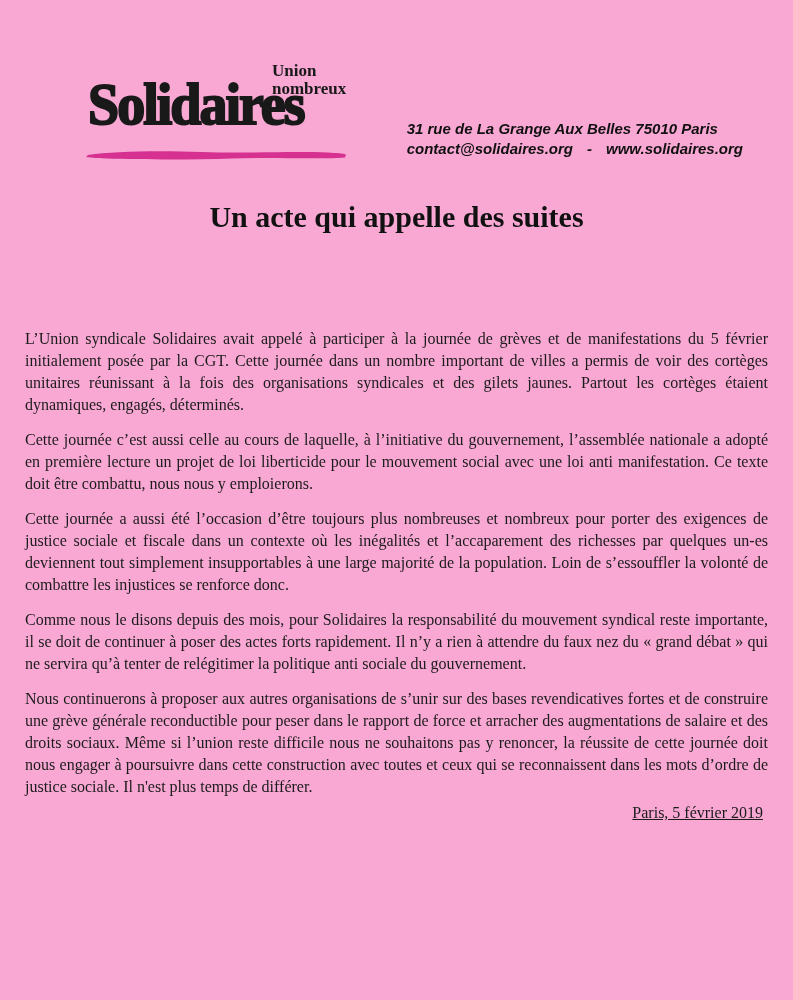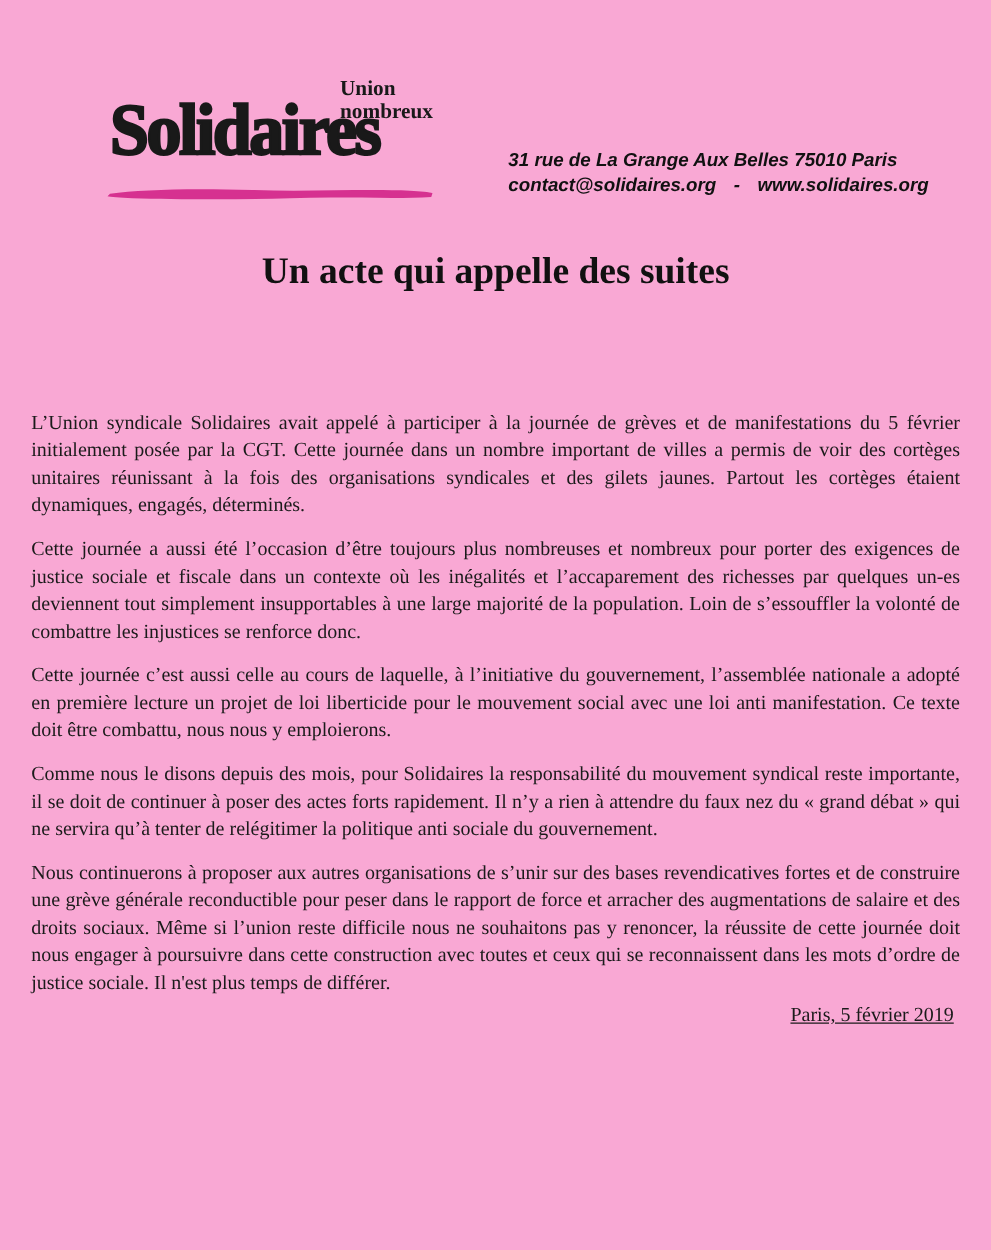--- a/index.html
+++ b/index.html
@@ -132,21 +132,21 @@
         <span>contact@solidaires.org</span><span class="contact-sep">-</span><span>www.solidaires.org</span>
       </div>
     </div>
 
   </header>
 
   <h1 class="doc-title">Un acte qui appelle des suites</h1>
 
   <main class="doc-body">
     <p>L’Union syndicale Solidaires avait appelé à participer à la journée de grèves et de manifestations du 5 février initialement posée par la CGT. Cette journée dans un nombre important de villes a permis de voir des cortèges unitaires réunissant à la fois des organisations syndicales et des gilets jaunes. Partout les cortèges étaient dynamiques, engagés, déterminés.</p>
+    <p>Cette journée c’est aussi celle au cours de laquelle, à l’initiative du gouvernement, l’assemblée nationale a adopté en première lecture un projet de loi liberticide pour le mouvement social avec une loi anti manifestation. Ce texte doit être combattu, nous nous y emploierons.</p>
     <p>Cette journée a aussi été l’occasion d’être toujours plus nombreuses et nombreux pour porter des exigences de justice sociale et fiscale dans un contexte où les inégalités et l’accaparement des richesses par quelques un-es deviennent tout simplement insupportables à une large majorité de la population. Loin de s’essouffler la volonté de combattre les injustices se renforce donc.</p>
-    <p>Cette journée c’est aussi celle au cours de laquelle, à l’initiative du gouvernement, l’assemblée nationale a adopté en première lecture un projet de loi liberticide pour le mouvement social avec une loi anti manifestation. Ce texte doit être combattu, nous nous y emploierons.</p>
     <p>Comme nous le disons depuis des mois, pour Solidaires la responsabilité du mouvement syndical reste importante,  il se doit de continuer à poser des actes forts rapidement. Il n’y a rien à attendre du faux nez du « grand débat » qui ne servira qu’à tenter de relégitimer la politique anti sociale du gouvernement.</p>
     <p>Nous continuerons à proposer aux autres organisations de s’unir sur des bases revendicatives fortes et de construire une grève générale reconductible pour peser dans le rapport de force et arracher des augmentations de salaire et des droits sociaux. Même si l’union reste difficile nous ne souhaitons pas y renoncer, la réussite de cette journée doit nous engager à poursuivre dans cette construction avec toutes et ceux qui se reconnaissent dans les mots d’ordre de justice sociale.  Il n'est plus temps de différer.</p>
   </main>
 
   <div class="dateline">Paris, 5 février 2019</div>
 
 </div>
 
 </body></html>

